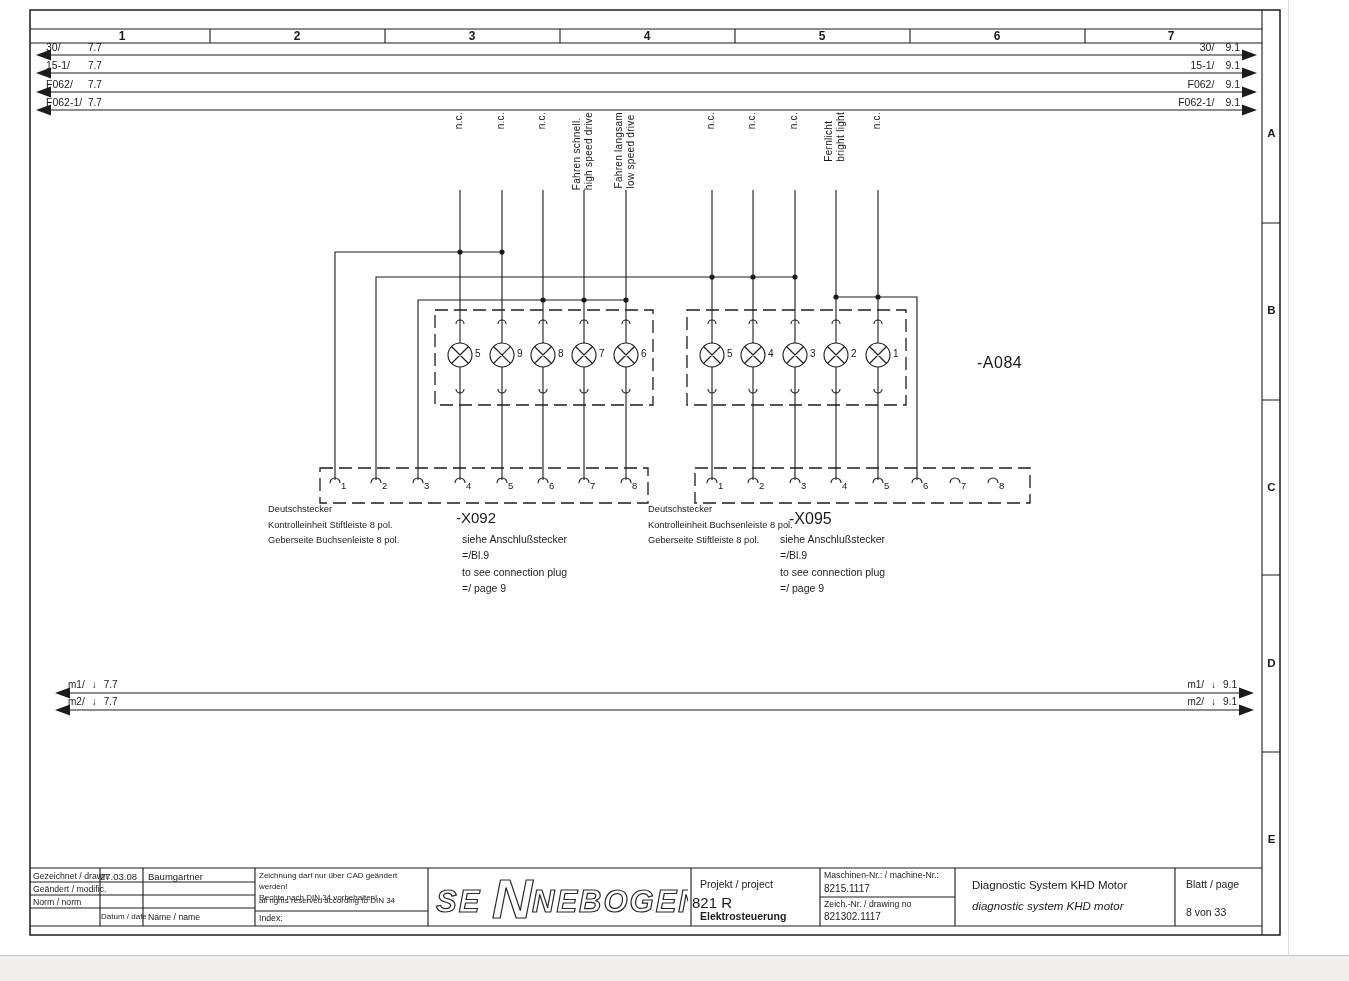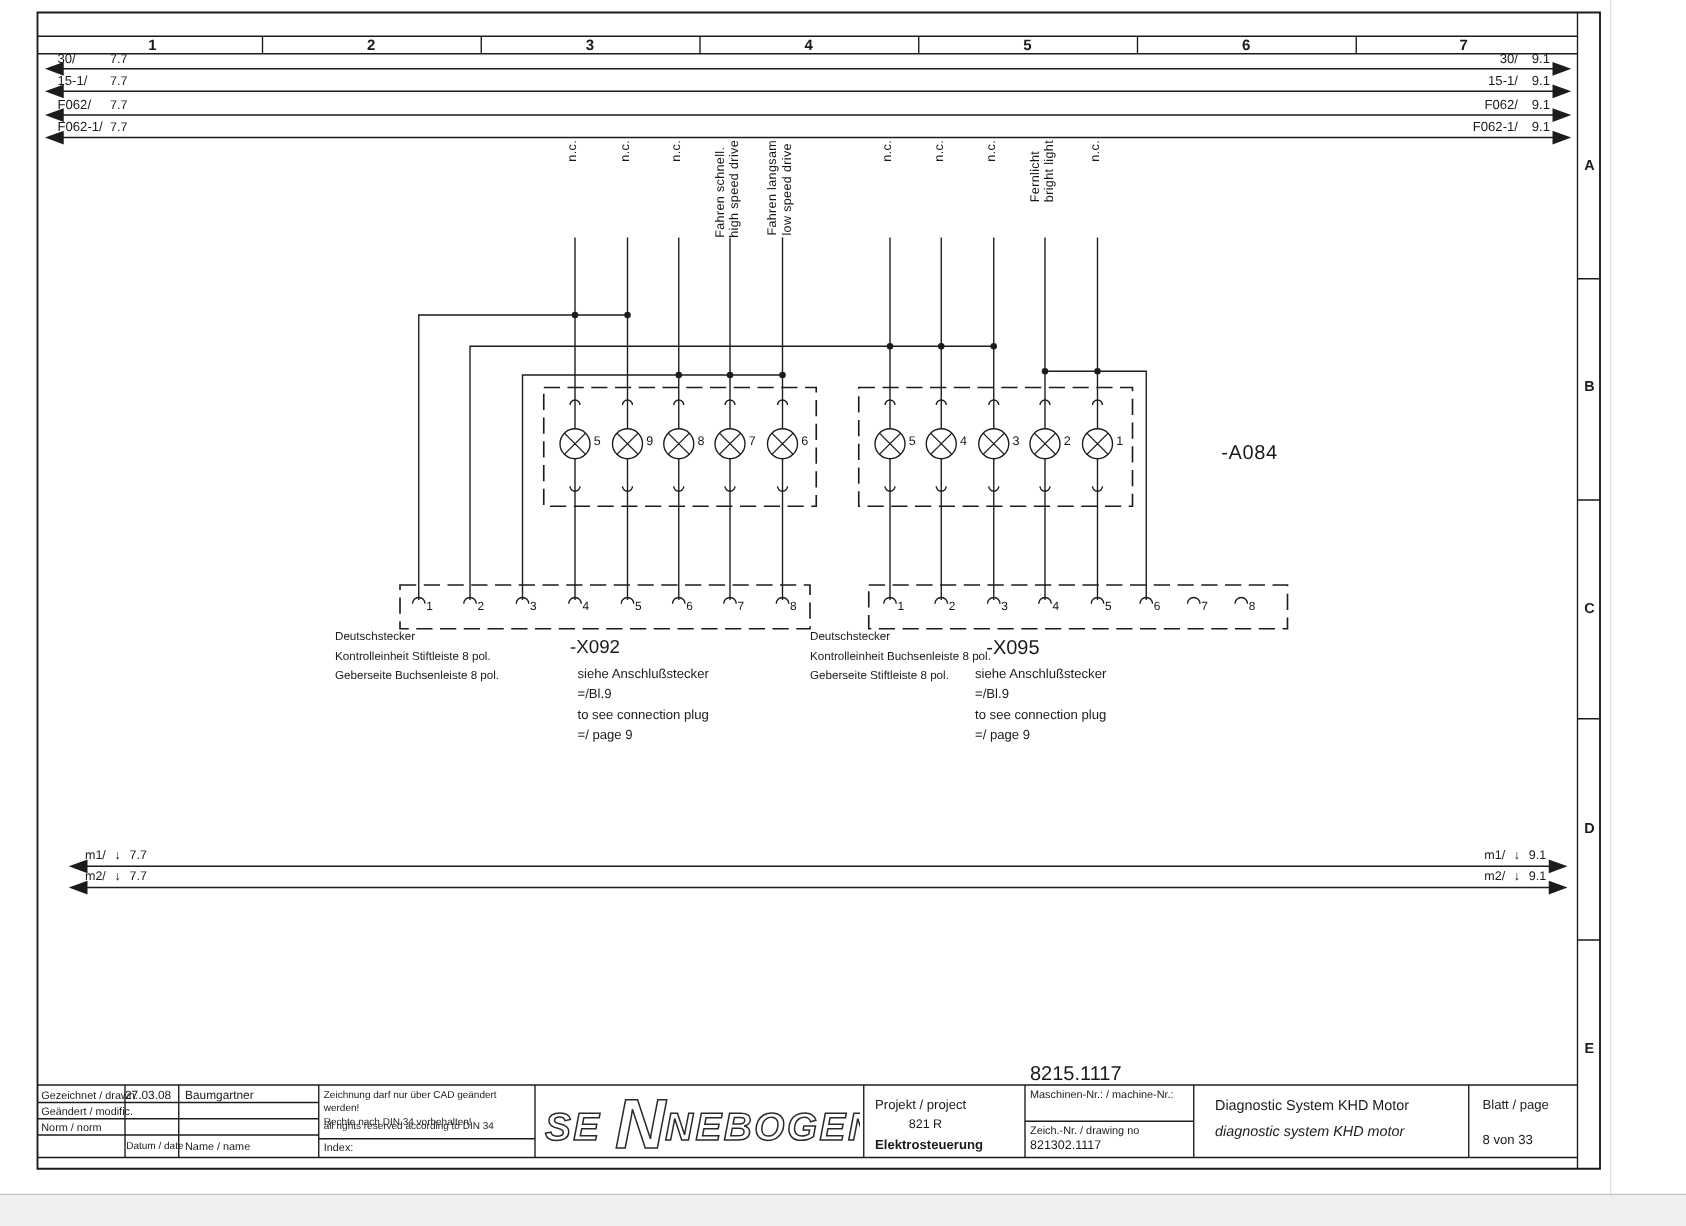--- a/index.html
+++ b/index.html
@@ -231,24 +231,24 @@
 
   <svg class="abs" style="left:432px;top:872px" width="256" height="52">
     <g font-family="Liberation Sans, sans-serif" font-style="italic" font-weight="bold" fill="#ffffff" stroke="#2a2a2a" stroke-width="1.2">
       <text id="logo-t1" x="4" y="40" font-size="31" letter-spacing="2">SE</text>
       <text id="logo-t2" x="60" y="46" font-size="56">N</text>
       <text id="logo-t3" x="100" y="40" font-size="31" letter-spacing="2">NEBOGEN</text>
     </g>
   </svg>
 
   <div class="t" style="left:700px;top:878px;font-size:10.5px">Projekt / project</div>
-  <div class="t" style="left:727px;top:894px;font-size:10px">821 R</div>
+  <div class="t" style="left:692px;top:894px;font-size:15px">821 R</div>
   <div class="t" style="left:700px;top:910px;font-size:10.5px;font-weight:bold">Elektrosteuerung</div>
   <div class="t" style="left:824px;top:870px;font-size:8.7px">Maschinen-Nr.:  / machine-Nr.:</div>
-  <div class="t" style="left:824px;top:850px;font-size:16px">8215.1117</div>
+  <div class="t" style="left:824px;top:883px;font-size:10px">8215.1117</div>
   <div class="t" style="left:824px;top:899px;font-size:8.7px">Zeich.-Nr. / drawing no</div>
   <div class="t" style="left:824px;top:911px;font-size:10px">821302.1117</div>
   <div class="t" style="left:972px;top:878px;font-size:11.5px">Diagnostic System KHD Motor</div>
   <div class="t" style="left:972px;top:899px;font-size:11.5px;font-style:italic">diagnostic system KHD motor</div>
   <div class="t" style="left:1186px;top:878px;font-size:10.5px">Blatt / page</div>
   <div class="t" style="left:1186px;top:906px;font-size:10.5px">8 von 33</div>
 
   <div class="pageedge"></div>
 
   <div class="toolbar">

